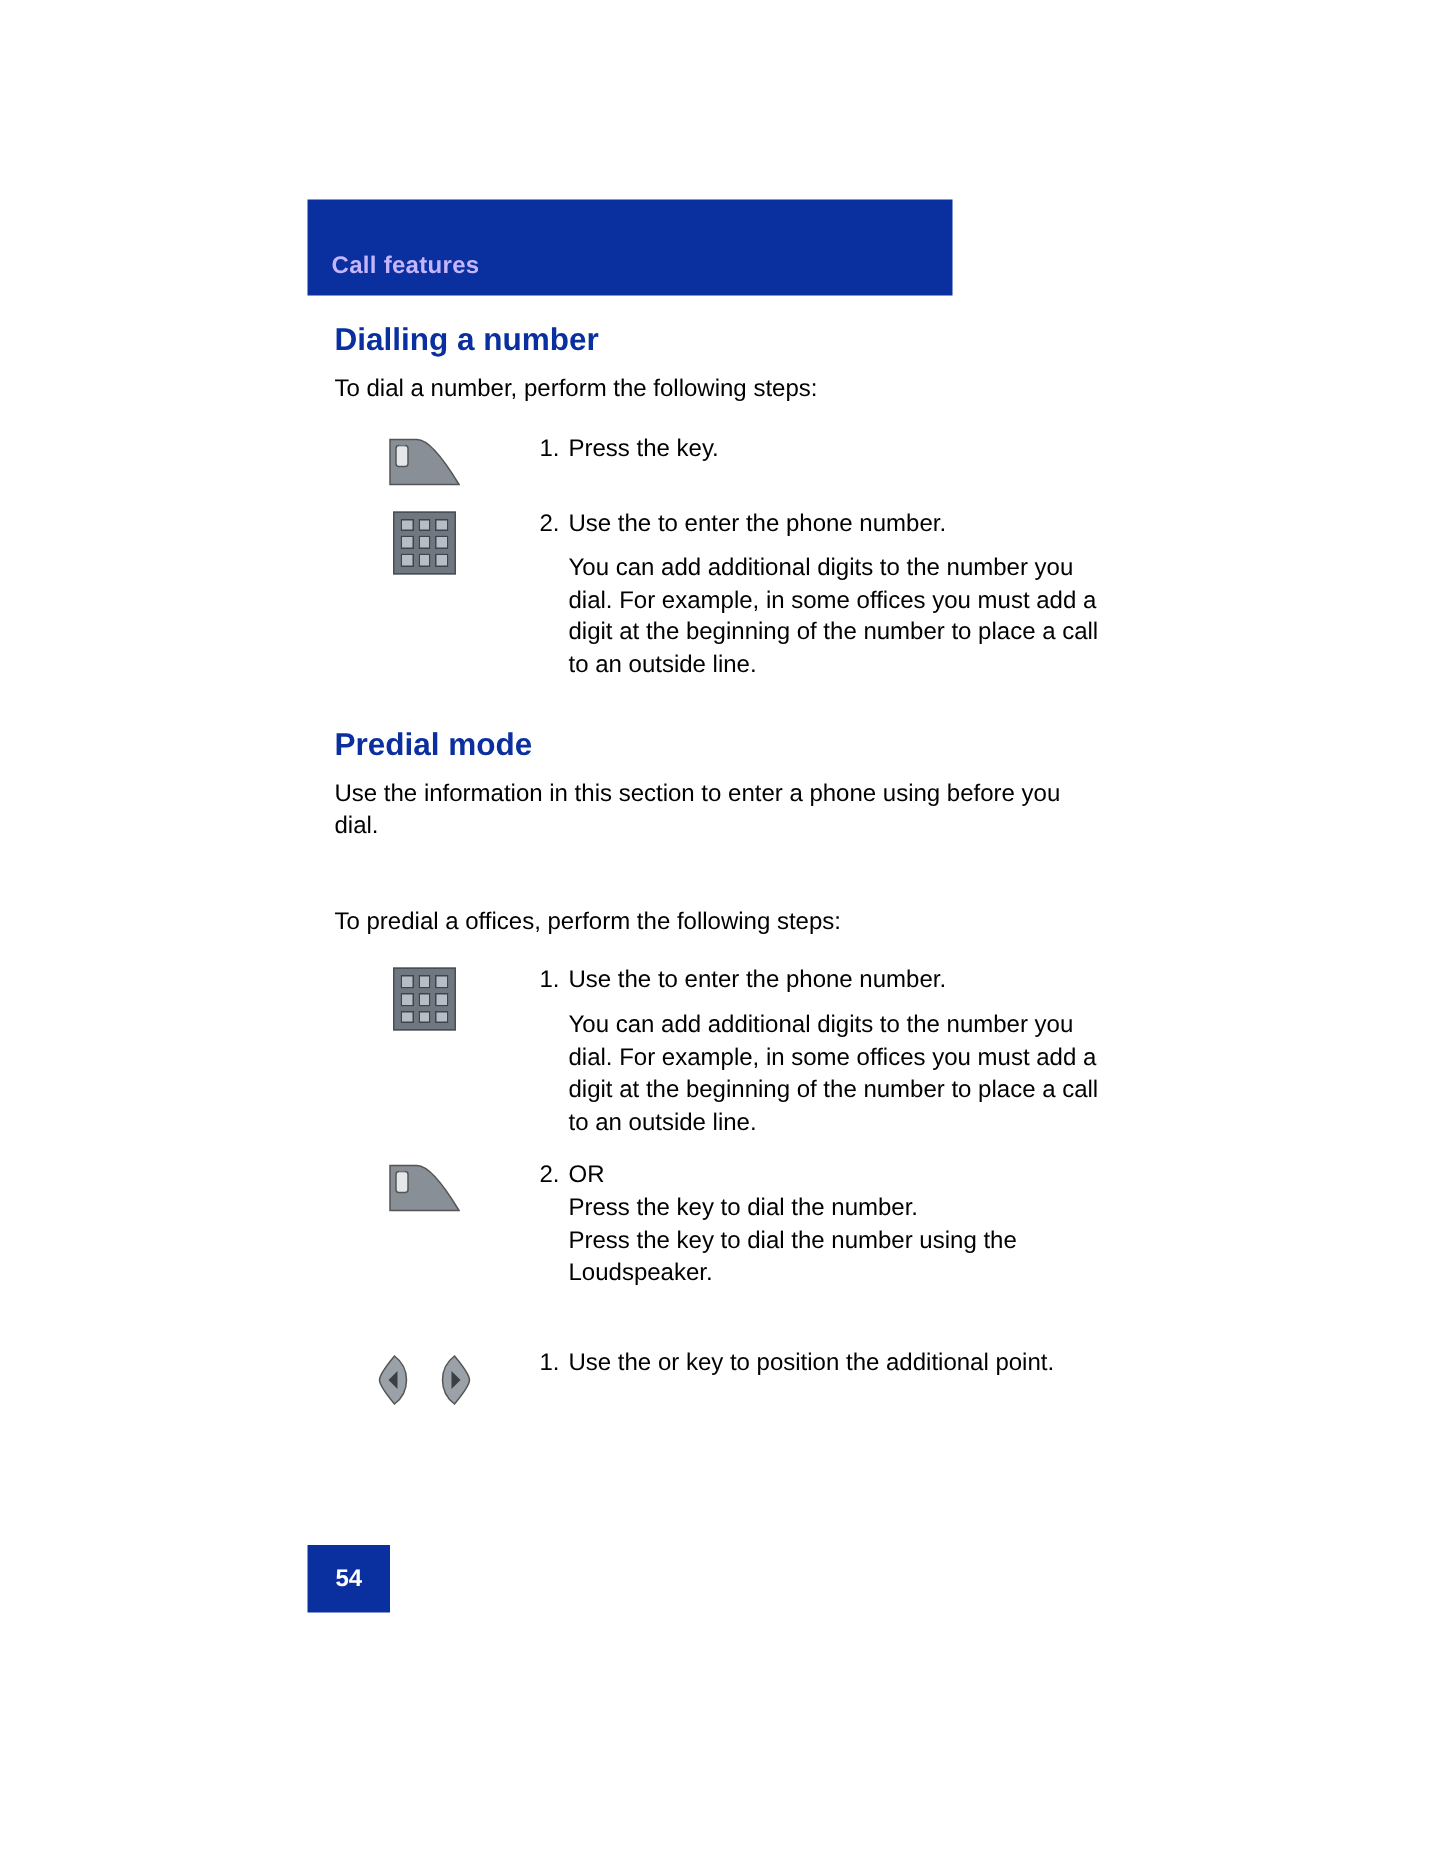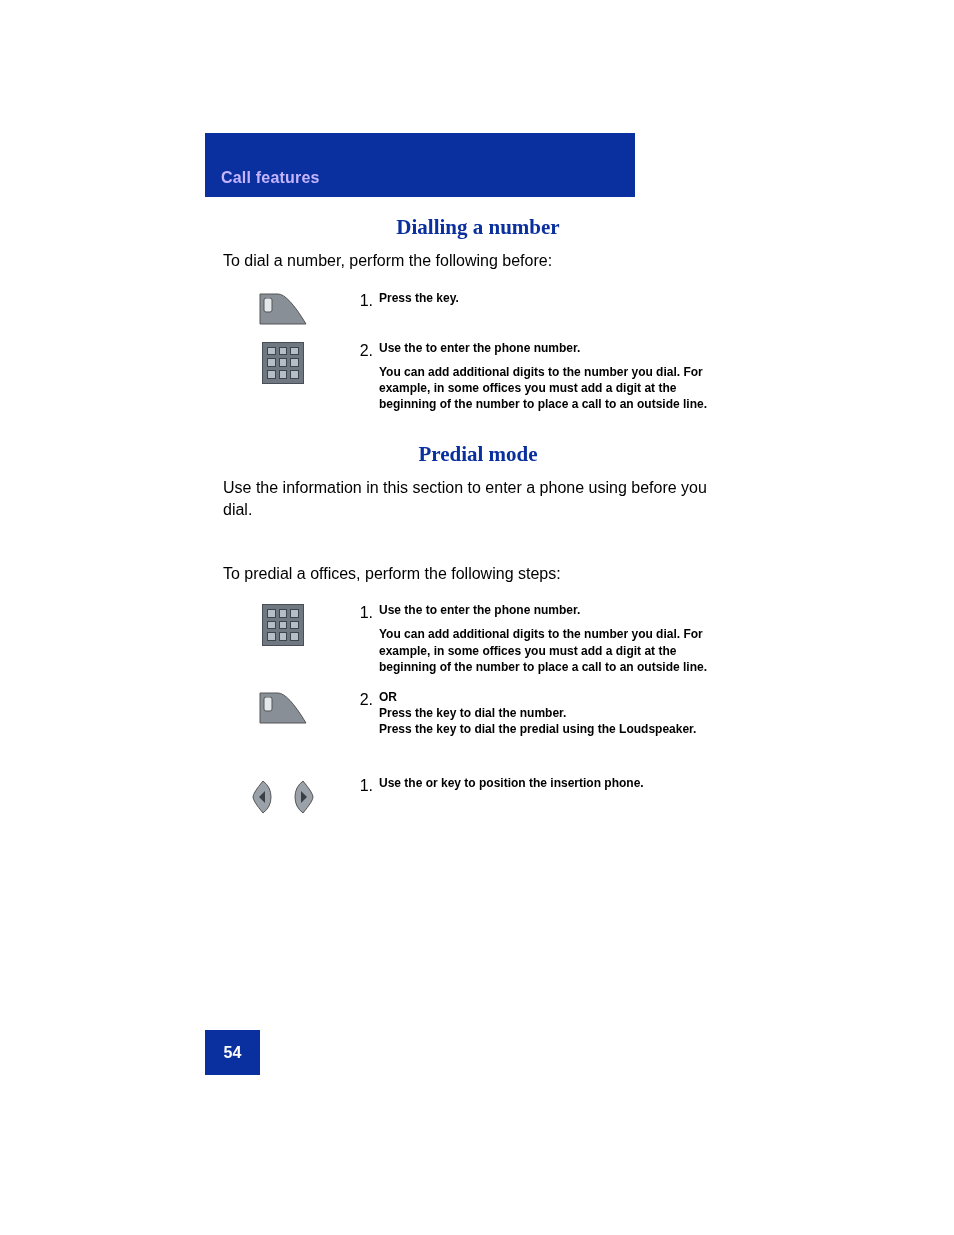--- a/index.html
+++ b/index.html
@@ -35,25 +35,24 @@
     letter-spacing: 0.2px;
   }
   .content {
     position: absolute;
     left: 223px;
     top: 215px;
     width: 510px;
   }
   h2.section {
     color: #0a2f9e;
-    font-family: Liberation Serif, serif;
+    font-family: Liberation Sans, sans-serif;
     font-weight: 900;
     font-size: 21px;
     margin: 0 0 10px 0;
-    text-align: center;
   }
   p.body {
     font-size: 16px;
     margin: 0 0 18px 0;
     line-height: 1.35;
   }
   .step-row {
     display: flex;
     align-items: flex-start;
     margin-bottom: 14px;
@@ -69,23 +68,22 @@
   .num-cell {
     width: 30px;
     flex: 0 0 30px;
     font-size: 16px;
     text-align: right;
     padding-right: 6px;
     line-height: 1.35;
   }
   .text-cell {
     flex: 1;
-    font-size: 12px;
+    font-size: 16px;
     line-height: 1.35;
-    font-weight: bold;
   }
   .text-cell .extra {
     margin-top: 8px;
   }
   .footer-box {
     position: absolute;
     left: 205px;
     top: 1030px;
     width: 55px;
     height: 45px;
@@ -125,21 +123,21 @@
 <div class="page">
 
   <div class="header-bar">
     <span class="header-text">Call features</span>
   </div>
 
   <div class="content">
 
     <div class="section-block">
       <h2 class="section">Dialling a number</h2>
-      <p class="body">To dial a number, perform the following before:</p>
+      <p class="body">To dial a number, perform the following steps:</p>
 
       <div class="step-row">
         <div class="icon-cell">
           <span class="call-key-icon">
             <svg width="50" height="34" viewBox="0 0 50 34">
               <path d="M2 2 L20 2 Q30 2 48 32 L2 32 Z" fill="#888f97" stroke="#555"></path>
               <rect x="6" y="6" width="8" height="14" rx="2" fill="#e5e8eb" stroke="#555"></rect>
               <rect x="8" y="4" width="4" height="2" fill="#888f97"></rect>
             </svg>
           </span>
@@ -204,39 +202,39 @@
               <path d="M2 2 L20 2 Q30 2 48 32 L2 32 Z" fill="#888f97" stroke="#555"></path>
               <rect x="6" y="6" width="8" height="14" rx="2" fill="#e5e8eb" stroke="#555"></rect>
               <rect x="8" y="4" width="4" height="2" fill="#888f97"></rect>
             </svg>
           </span>
         </div>
         <div class="num-cell">2.</div>
         <div class="text-cell">
           <div>OR</div>
           <div>Press the         key to dial the number.</div>
-          <div>Press the         key to dial the predial using the Loudspeaker.</div>
+          <div>Press the         key to dial the number using the Loudspeaker.</div>
         </div>
       </div>
 
       <div class="gap-after"></div>
 
       <div class="step-row">
         <div class="icon-cell">
           <span class="nav-keys-icon">
             <svg width="68" height="40" viewBox="0 0 68 40">
               <path d="M14 4 Q4 16 4 20 Q4 24 14 36 Q22 30 22 20 Q22 10 14 4 Z" fill="#9aa1a8" stroke="#555"></path>
               <path d="M16 14 L10 20 L16 26 Z" fill="#3a3f45"></path>
               <path d="M54 4 Q64 16 64 20 Q64 24 54 36 Q46 30 46 20 Q46 10 54 4 Z" fill="#9aa1a8" stroke="#555"></path>
               <path d="M52 14 L58 20 L52 26 Z" fill="#3a3f45"></path>
             </svg>
           </span>
         </div>
         <div class="num-cell">1.</div>
-        <div class="text-cell">Use the        or           key to position the insertion phone.</div>
+        <div class="text-cell">Use the        or           key to position the additional point.</div>
       </div>
     </div>
 
   </div>
 
   <div class="footer-box">
     <span>54</span>
   </div>
 
 </div>

